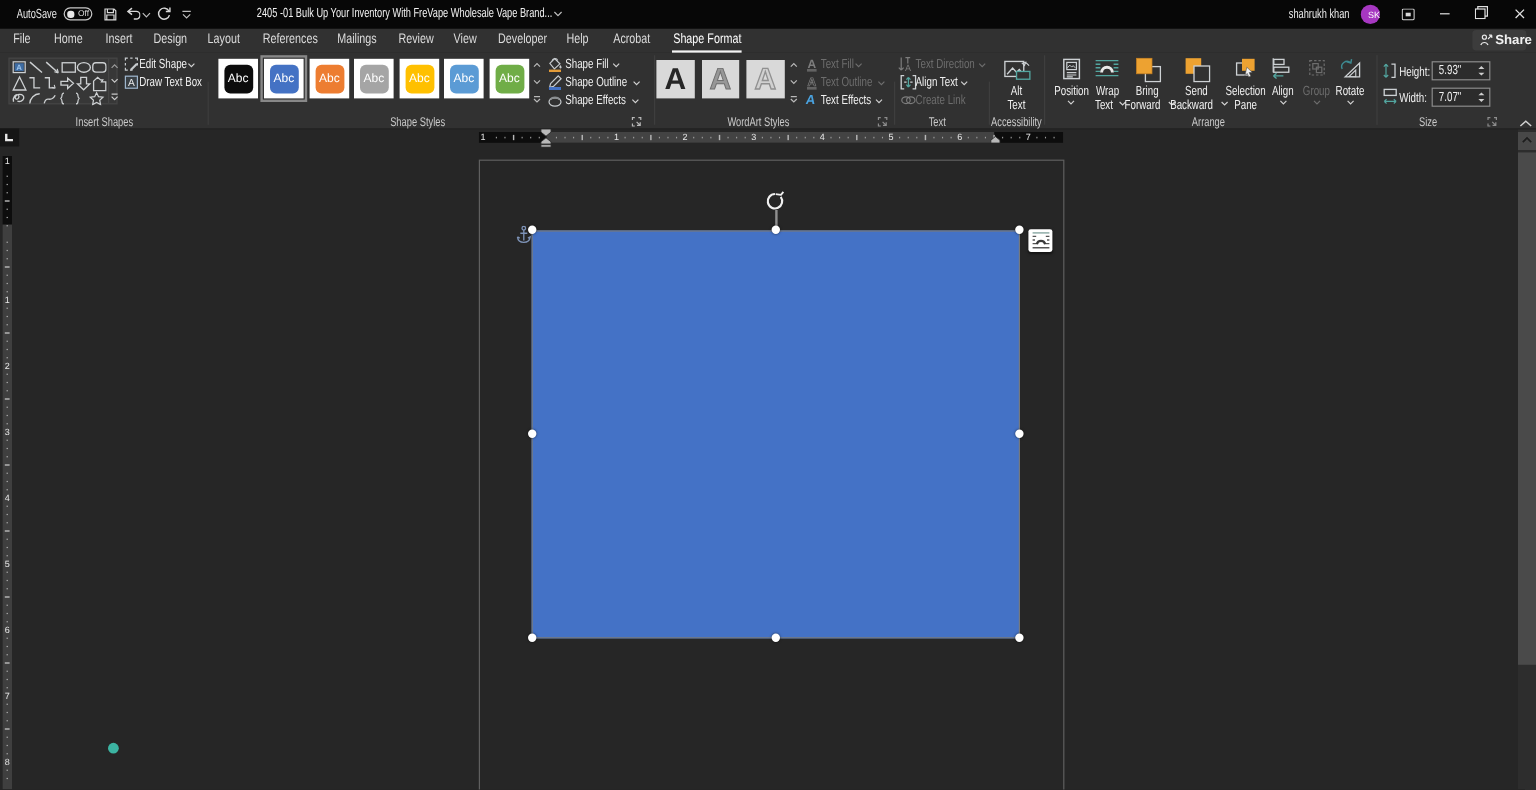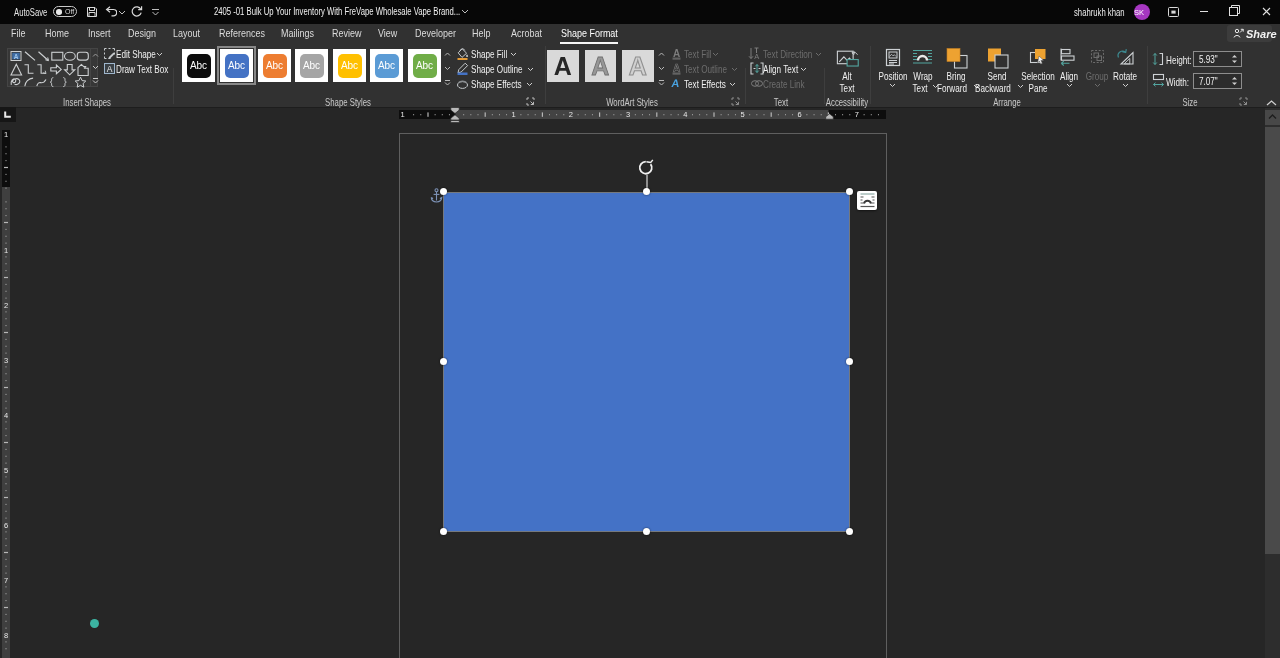--- a/index.html
+++ b/index.html
@@ -61,21 +61,21 @@
     <svg class="abs" style="left:151px; top:8px;" width="9" height="8" viewBox="0 0 9 8">
       <path d="M1 1.5 h7" stroke="#bdbdbd" stroke-width="1"></path>
         <path d="M1.5 4 l3 3 l3-3" fill="none" stroke="#bdbdbd" stroke-width="1"></path>
     </svg>
     <div class="t" style="left:214px; top:5px; color:#f2f2f2;">2405  -01 Bulk Up Your Inventory With FreVape Wholesale Vape Brand...</div>
     <svg class="abs" style="left:461px; top:9px;" width="8" height="5" viewBox="0 0 8 5">
         <path d="M1 1 l3 3 l3-3" fill="none" stroke="#bdbdbd" stroke-width="1"></path>
       </svg>
     <div class="t" style="left:1074px; top:6px; color:#ededed;">shahrukh khan</div>
     <div class="abs" style="left:1134px; top:4px; width:16px; height:16px; border-radius:50%; background:#a637c1;">
-      <div class="abs" style="left:0; top:3.5px; width:16px; text-align:left; font-size:7.5px; color:#fff;">SK</div>
+      <div class="abs" style="left:0; top:3.5px; width:16px; text-align:right; font-size:7.5px; color:#fff;">SK</div>
     </div>
     <svg class="abs" style="left:1168px; top:7px;" width="11" height="10" viewBox="0 0 11 10">
       <rect x="0.5" y="0.5" width="10" height="9" rx="1" fill="none" stroke="#d8d8d8" stroke-width="1"></rect>
       <rect x="3.4" y="3.6" width="4.2" height="3" fill="#d8d8d8"></rect>
     </svg>
     <div class="abs" style="left:1200px; top:10.5px; width:8px; height:1.2px; background:#e0e0e0;"></div>
     <svg class="abs" style="left:1229px; top:5px;" width="11" height="11" viewBox="0 0 11 11">
       <rect x="0.5" y="2.5" width="8" height="8" fill="none" stroke="#e0e0e0" stroke-width="1"></rect>
       <path d="M2.5 2.5 v-2 h8 v8 h-2" fill="none" stroke="#e0e0e0" stroke-width="1"></path>
     </svg>
@@ -97,21 +97,21 @@
     <div class="tab" style="left:472px;">Help</div>
     <div class="tab" style="left:510.5px;">Acrobat</div>
     <div class="tab" style="left:560.5px; color:#ffffff;">Shape Format</div>
     <div class="abs" style="left:559.5px; top:17.5px; width:58px; height:2px; background:#f5f5f5;"></div>
     <div class="abs" style="left:1227px; top:1px; width:45px; height:17px; background:#3c3c3c; border-radius:3px;">
       <svg class="abs" style="left:6px; top:3px;" width="11" height="11" viewBox="0 0 11 11">
         <circle cx="4" cy="3" r="1.7" fill="none" stroke="#e8e8e8" stroke-width="1"></circle>
         <path d="M1 9.5 a3.2 3.2 0 0 1 6 0" fill="none" stroke="#e8e8e8" stroke-width="1"></path>
         <path d="M7 4.5 l3.2-3.2 M10.2 1.3 h-2.4 M10.2 1.3 v2.4" stroke="#e8e8e8" stroke-width="1" fill="none"></path>
       </svg>
-      <div class="abs" style="left:19px; top:2.5px; font-size:11px; color:#f2f2f2; font-weight:bold;font-style:italic;">Share</div>
+      <div class="abs" style="left:19px; top:2.5px; font-size:11px; color:#f2f2f2; font-weight:bold;">Share</div>
     </div>
   </div>
   <div id="ribbon">
 
     <div class="abs" style="left:7px; top:4px; width:91px; height:39px; background:#373737; border:1px solid #454545;">
       <svg class="abs" style="left:1px; top:0.5px;" width="80" height="38" viewBox="0 0 80 38" fill="none" stroke="#cdd0d2" stroke-width="1.2">
 
         <rect x="2" y="1.5" width="10" height="9" stroke-width="1"></rect>
         <rect x="3.2" y="2.7" width="7.6" height="6.6" fill="#3e6ca3" stroke="none"></rect>
         <text x="7" y="8.6" font-size="6.5" fill="#9ec4ea" stroke="none" text-anchor="middle" font-weight="bold">A</text>

